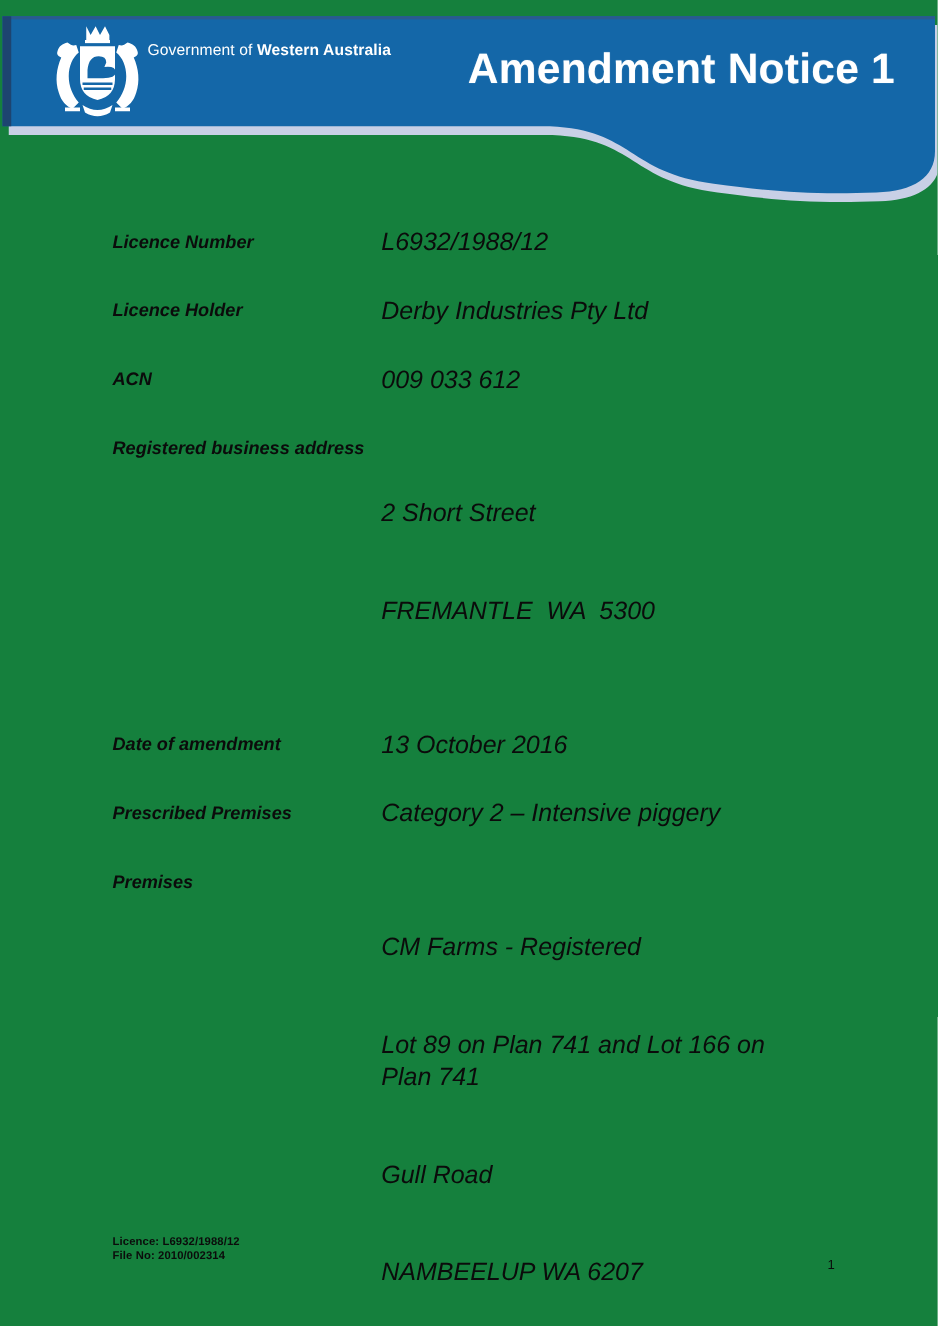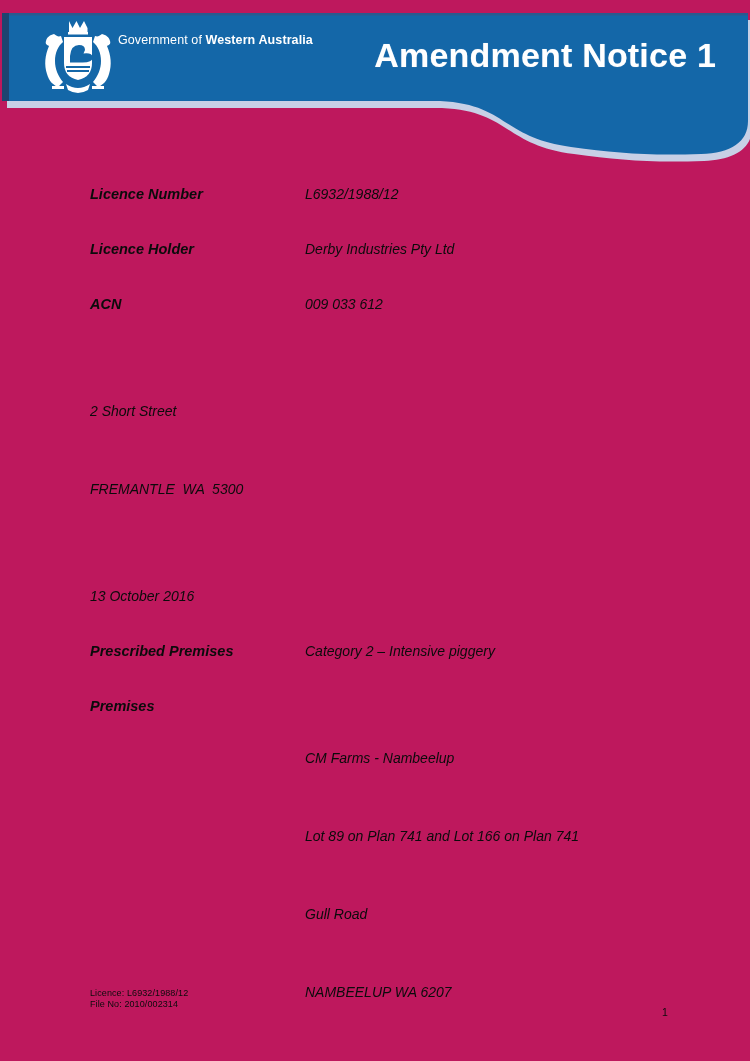--- a/index.html
+++ b/index.html
@@ -2,47 +2,47 @@
 <html><head>
 <meta charset="utf-8">
 <style>
   html,body{margin:0;padding:0;}
   body{
     width:750px;height:1061px;position:relative;overflow:hidden;
     background:#ffffff;
     font-family:"Liberation Sans", sans-serif;
     color:#0b0b0b;
   }
-  .page{position:absolute;inset:0;background:#be185d;}
+  .page{position:absolute;inset:0;background:#15803d;}
 
   
   .banner{position:absolute;top:0;left:0;width:750px;height:175px;}
   .banner svg{position:absolute;top:0;left:0;}
   .gov-text{
     position:absolute;top:33px;left:118px;
     color:#ffffff;font-size:12.5px;line-height:15.5px;letter-spacing:.1px;
   }
   .gov-text b{font-weight:bold;}
   .banner-title{
     position:absolute;top:36px;right:34px;
     color:#ffffff;font-size:34px;font-weight:bold;letter-spacing:.2px;
     text-shadow:0 0 1px rgba(255,255,255,.35);
   }
 
   
   .content{position:absolute;left:90px;top:184px;width:567px;}
   .frow{display:flex;margin-bottom:32px;font-style:italic;}
   .flabel{width:215px;font-weight:bold;font-size:14.5px;line-height:20px;flex:0 0 215px;}
-  .fvalue{font-size:14px;line-height:26px;white-space:pre-wrap;margin-top:-3px;}
+  .fvalue{font-size:20px;line-height:26px;white-space:pre-wrap;margin-top:-3px;}
   .fvalue .vline{display:block;}
 
   
   .footer{
     position:absolute;left:90px;top:988px;
-    font-size:9px;font-weight:normal;line-height:10.5px;letter-spacing:.1px;
+    font-size:9px;font-weight:bold;line-height:10.5px;letter-spacing:.1px;
   }
   .page-number{
     position:absolute;left:662px;top:1006px;
     font-size:10.5px;
   }
 </style>
 </head>
 <body>
 
 <div class="page">
@@ -96,39 +96,41 @@
       <div class="flabel">Licence Holder</div>
       <div class="fvalue"><span class="vline">Derby Industries Pty Ltd</span></div>
     </div>
 
     <div class="frow">
       <div class="flabel">ACN</div>
       <div class="fvalue"><span class="vline">009 033 612</span></div>
     </div>
 
     <div class="frow">
+      <div class="flabel">Registered business address</div>
       <div class="fvalue">
         <span class="vline">2 Short Street</span>
         <span class="vline">FREMANTLE  WA  5300</span>
       </div>
     </div>
 
     <div class="frow">
+      <div class="flabel">Date of amendment</div>
       <div class="fvalue"><span class="vline">13 October 2016</span></div>
     </div>
 
     <div class="frow">
       <div class="flabel">Prescribed Premises</div>
       <div class="fvalue"><span class="vline">Category 2 – Intensive piggery</span></div>
     </div>
 
     <div class="frow" style="margin-bottom:0;">
       <div class="flabel">Premises</div>
       <div class="fvalue">
-        <span class="vline">CM Farms - Nambeelup</span>
+        <span class="vline">CM Farms - Registered</span>
         <span class="vline">Lot 89 on Plan 741 and Lot 166 on Plan 741</span>
         <span class="vline">Gull Road</span>
         <span class="vline">NAMBEELUP WA 6207</span>
       </div>
     </div>
 
   </div>
 
   <div class="footer">
     <div>Licence: L6932/1988/12</div>

